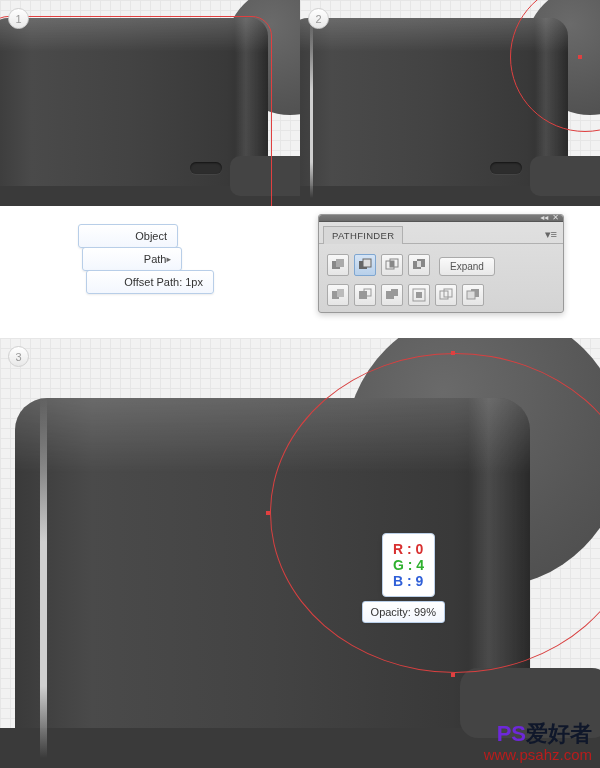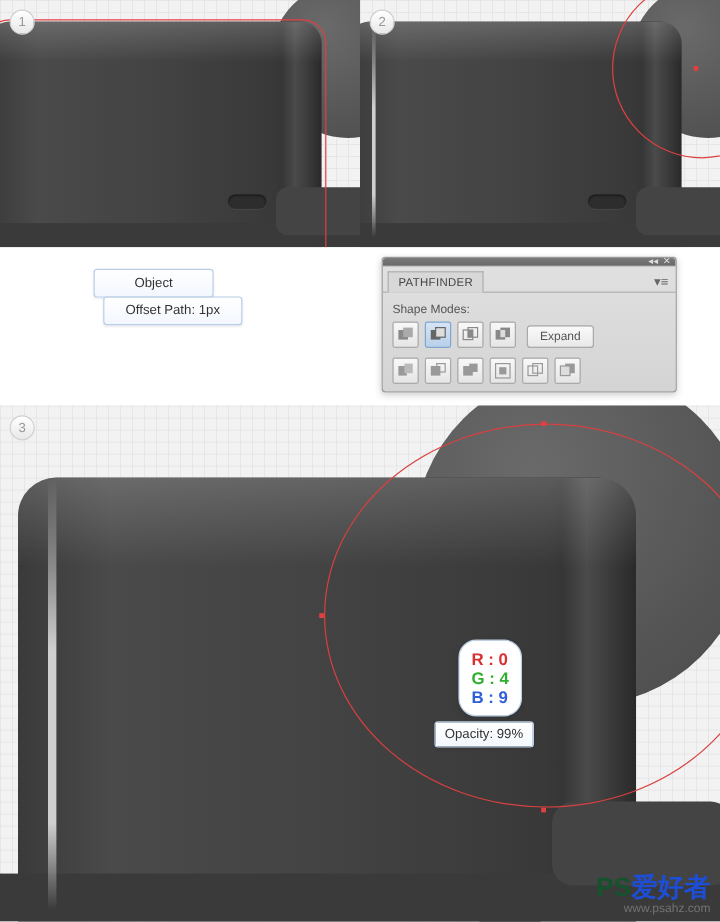--- a/index.html
+++ b/index.html
@@ -24,45 +24,45 @@
 .s1 .base,.s2 .base{height:25px;bottom:-5px}
 .arm{position:absolute;background:#444;right:-30px;bottom:10px;width:100px;height:40px;border-radius:10px}
 .s3 .arm{right:-10px;bottom:30px;width:150px;height:70px;border-radius:18px}
 .path-red{position:absolute;border:1px solid #e04040;pointer-events:none;z-index:8}
 .s1 .path-red{top:16px;left:-12px;width:284px;height:194px;border-radius:20px 20px 0 0}
 .s2 .path-red{width:150px;height:150px;border-radius:50%;right:-60px;top:-18px}
 .s3 .path-red.ellipse{width:370px;height:320px;border-radius:50%;right:-40px;top:15px;border-color:#d84040}
 .anchor{position:absolute;width:4px;height:4px;background:#e04040;z-index:9}
 .mid-strip{position:absolute;top:206px;left:0;width:600px;height:132px;background:#fff}
 .menu-cascade{position:absolute;left:78px;top:18px}
-.menu-item{background:linear-gradient(#fff,#f3f7fe);border:1px solid #b8cee8;border-radius:3px;padding:5px 10px;font-size:11px;color:#333;display:flex;justify-content:center;align-items:center;box-shadow:0 1px 2px rgba(0,0,0,.08);width:100px;margin-bottom:-1px}
+.menu-item{background:linear-gradient(#fff,#f3f7fe);border:1px solid #b8cee8;border-radius:3px;padding:5px 10px;font-size:11px;color:#333;display:flex;justify-content:flex-end;align-items:center;box-shadow:0 1px 2px rgba(0,0,0,.08);width:100px;margin-bottom:-1px}
 .menu-item.sub{margin-left:4px;width:100px}
-.menu-item.sub2{margin-left:8px;width:116px}
+.menu-item.sub2{margin-left:8px;width:128px}
 .arrow{font-size:9px;color:#666}
 .panel{position:absolute;right:36px;top:8px;width:246px;background:linear-gradient(#e1e1e1,#d4d4d4);border:1px solid #999;border-radius:3px;box-shadow:0 2px 6px rgba(0,0,0,.2);font-size:10px;color:#333}
 .panel-topbar{height:7px;background:linear-gradient(#7a7a7a,#6a6a6a);border-radius:3px 3px 0 0;border-bottom:1px solid #555;display:flex;justify-content:flex-end;align-items:center;padding:0 4px;gap:4px}
 .topbar-icn{color:#ddd;font-size:8px;line-height:1;cursor:pointer}
 .panel-tab{display:inline-block;background:#d8d8d8;padding:3px 8px;margin:4px 0 0 4px;border:1px solid #b0b0b0;border-bottom:none;font-size:9.5px;letter-spacing:.3px;color:#444}
 .panel-body{padding:6px 8px;border-top:1px solid #b0b0b0;margin-top:-1px}
 .label{color:#555;font-size:10px;margin:3px 0}
 .btn-row{display:flex;gap:5px;align-items:flex-end;margin:4px 0 8px}
 .shape-btn{width:22px;height:22px;background:linear-gradient(#f8f8f8,#e5e5e5);border:1px solid #aaa;border-radius:2px;display:flex;align-items:center;justify-content:center;cursor:pointer}
 .shape-btn.sel{background:linear-gradient(#d5e4f5,#b8d0ea);border-color:#7fa6d0}
 .shape-btn svg{width:14px;height:14px}
 .expand-btn{margin-left:4px;padding:3px 10px;background:linear-gradient(#fafafa,#e8e8e8);border:1px solid #aaa;border-radius:3px;font-size:10px;cursor:pointer;color:#555}
 .pf-row{display:flex;gap:5px;margin-top:3px}
-.rgb-box{position:absolute;right:165px;top:195px;background:#fff;border:1px solid #bcd0e8;border-radius:15px;padding:7px 10px;box-shadow:0 2px 5px rgba(0,0,0,.12);z-index:20;font-weight:bold;font-size:14px;font-family:Arial}
+.rgb-box{position:absolute;right:165px;top:195px;background:#fff;border:1px solid #bcd0e8;border-radius:4px;padding:7px 10px;box-shadow:0 2px 5px rgba(0,0,0,.12);z-index:20;font-weight:bold;font-size:14px;font-family:Arial}
 .rgb-r{color:#d83030}
 .rgb-g{color:#2eb02e}
 .rgb-b{color:#3060d8}
 .opacity-box{position:absolute;right:155px;top:263px;background:linear-gradient(#fff,#f3f7fe);border:1px solid #b8cee8;border-radius:3px;padding:4px 8px;box-shadow:0 1px 3px rgba(0,0,0,.1);z-index:20;font-size:11px;color:#333}
 .watermark{position:absolute;bottom:5px;right:8px;font-family:Arial;z-index:30;text-align:right}
 .wm1{font-size:22px;font-weight:bold}
-.wm1 .p{color:#14532d}.wm1 .s{color:#1d4ed8}
-.wm2{font-size:10px;color:#737373;margin-top:-3px}
+.wm1 .p{color:#6d28d9}.wm1 .s{color:#0f172a}
+.wm2{font-size:15px;color:#b91c1c;margin-top:-3px}
 .light-edge{position:absolute;left:10px;top:18px;width:3px;height:180px;background:linear-gradient(180deg,transparent,#cfcfcf 40%,#cfcfcf 80%,transparent)}
 .s3 .light-edge{left:40px;top:60px;width:7px;height:360px}
 </style>
 </head>
 <body>
 
 <div class="step s1 grid-bg">
   <div class="step-num">1</div>
   <div class="circle-dark"></div>
   <div class="device">
@@ -85,35 +85,38 @@
   <div class="arm"></div>
   <div class="light-edge"></div>
   <div class="path-red"></div>
   <div class="anchor" style="right:18px;top:55px"></div>
 </div>
 
 <div class="mid-strip">
   <div class="menu-cascade">
     <div class="menu-item">
         <span>Object</span>
+      </div>
+    <div class="menu-item sub">
+        <span>Path</span>
+        <span class="arrow">▸</span>
       </div>
     <div class="menu-item sub2">
         <span>Offset Path: 1px</span>
       </div>
   </div>
 
   <div class="panel">
     <div class="panel-topbar">
       <span class="topbar-icn">◂◂</span>
       <span class="topbar-icn">✕</span>
     </div>
     <span class="panel-tab">PATHFINDER</span>
     <span style="float:right;margin:6px 6px 0 0;font-size:11px;color:#666;cursor:pointer">▾≡</span>
     <div class="panel-body">
-      <div class="label">Shape Modes:</div>
       <div class="btn-row">
         <div class="shape-btn">
             <svg viewBox="0 0 14 14">
               <rect x="1" y="3" width="8" height="8" fill="#888"></rect>
               <rect x="5" y="1" width="8" height="8" fill="#aaa"></rect>
             </svg>
           </div>
         <div class="shape-btn sel">
             <svg viewBox="0 0 14 14">
               <rect x="1" y="3" width="8" height="8" fill="#666"></rect>

